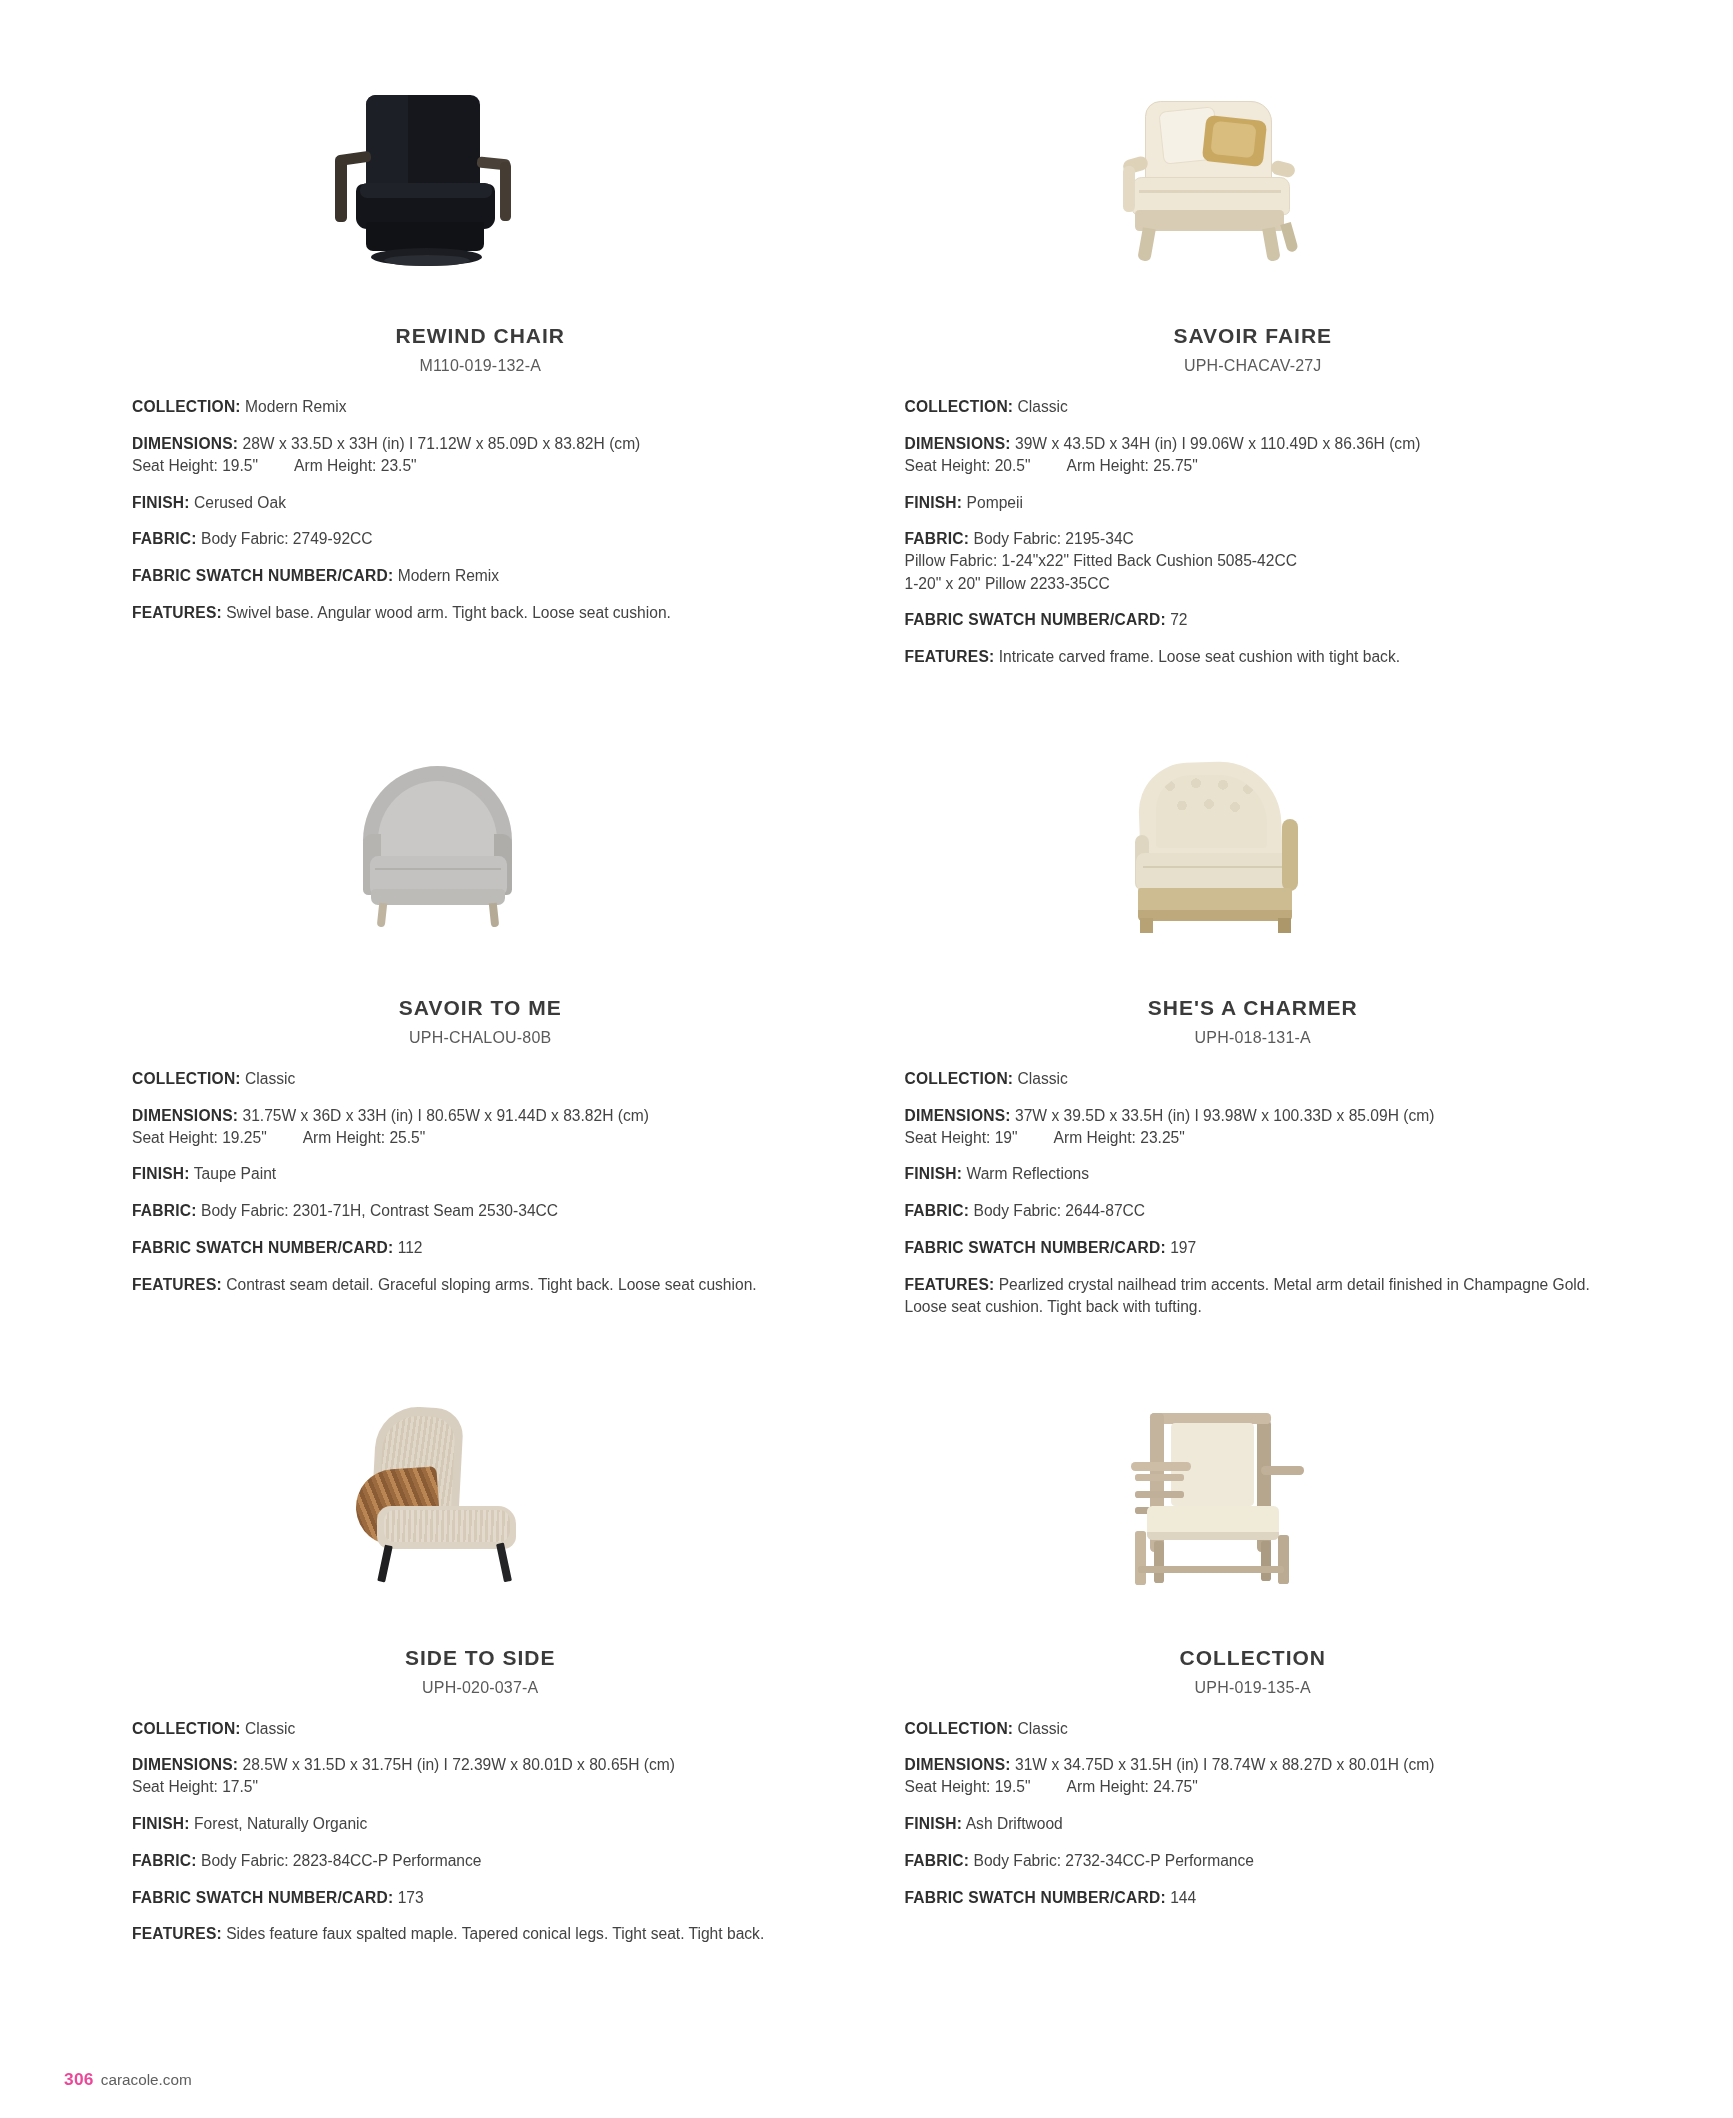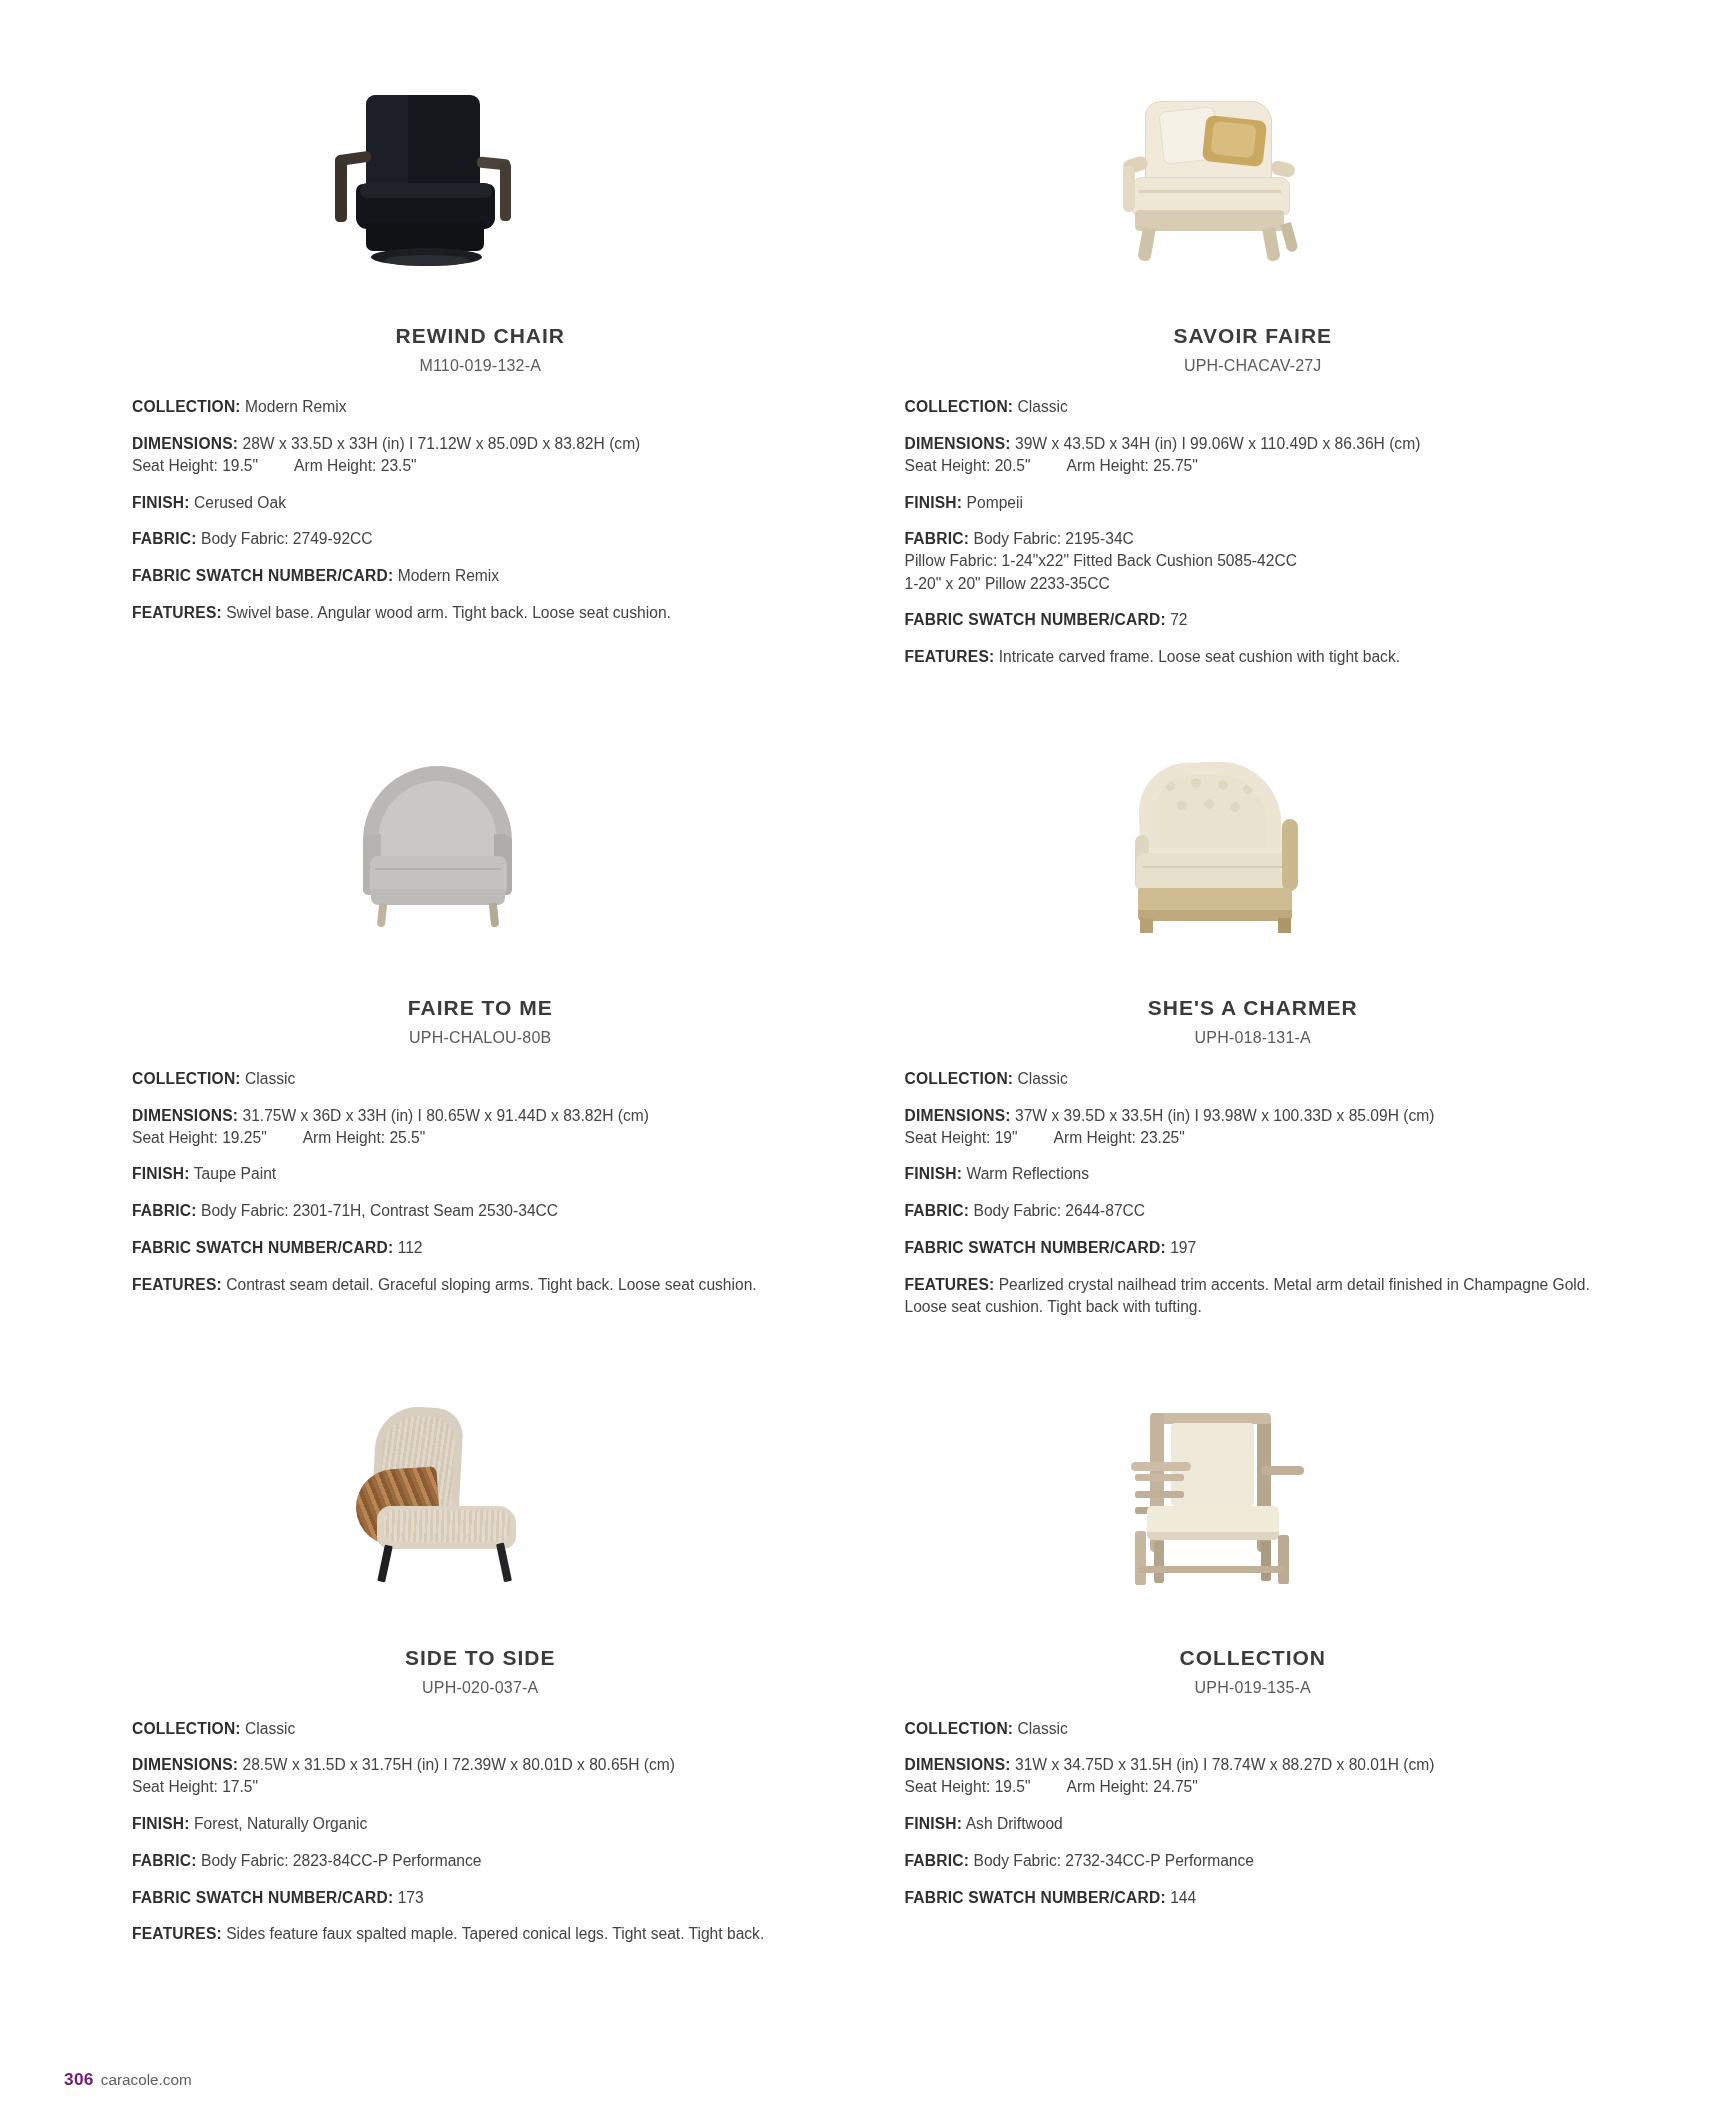--- a/index.html
+++ b/index.html
@@ -89,21 +89,21 @@
   .footer {
     position: absolute;
     left: 64px;
     bottom: 29px;
     font-size: 15.3px;
     color: #5e5e5e;
   }
   .footer .pg {
     font-weight: bold;
     font-size: 17.3px;
-    color: #701a75;
+    color: #ec4899;
     margin-right: 7px;
     letter-spacing: 0.3px;
   }
 
   
 
   
   .rw { position:absolute; }
   .rw-back { left:31px; top:15.3px; width:114px; height:101px; background:#16171d; border-radius:9.7px 9.7px 2.8px 2.8px; }
   .rw-back-sh { left:31px; top:15.3px; width:42px; height:101px; background:#1d1f26; border-radius:9.7px 0 0 2.8px; }
@@ -284,21 +284,21 @@
           <div class="sm sm-inner"></div>
           <div class="sm sm-arml"></div>
           <div class="sm sm-armr"></div>
           <div class="sm sm-seat"></div>
           <div class="sm sm-seatline"></div>
           <div class="sm sm-front"></div>
           <div class="sm sm-legL"></div>
           <div class="sm sm-legR"></div>
         </div>
       </div>
-      <div class="title">FAIRE TO ME</div>
+      <div class="title">SAVOIR TO ME</div>
       <div class="sku">UPH-CHALOU-80B</div>
       <div class="specs">
         <div class="line"><span class="lbl">COLLECTION:</span> <span>Classic</span></div>
         <div class="line">
           <span class="lbl">DIMENSIONS:</span> <span>31.75W x 36D x 33H (in)  I  80.65W x 91.44D x 83.82H (cm)</span>
           <span class="seat-row"><span>Seat Height: 19.25"</span><span class="gap"></span><span>Arm Height: 25.5"</span></span>
         </div>
         <div class="line"><span class="lbl">FINISH:</span> <span>Taupe Paint</span></div>
         <div class="line"><span class="lbl">FABRIC:</span> <span>Body Fabric: 2301-71H, Contrast Seam 2530-34CC</span></div>
         <div class="line"><span class="lbl">FABRIC SWATCH NUMBER/CARD:</span> <span>112</span></div>

